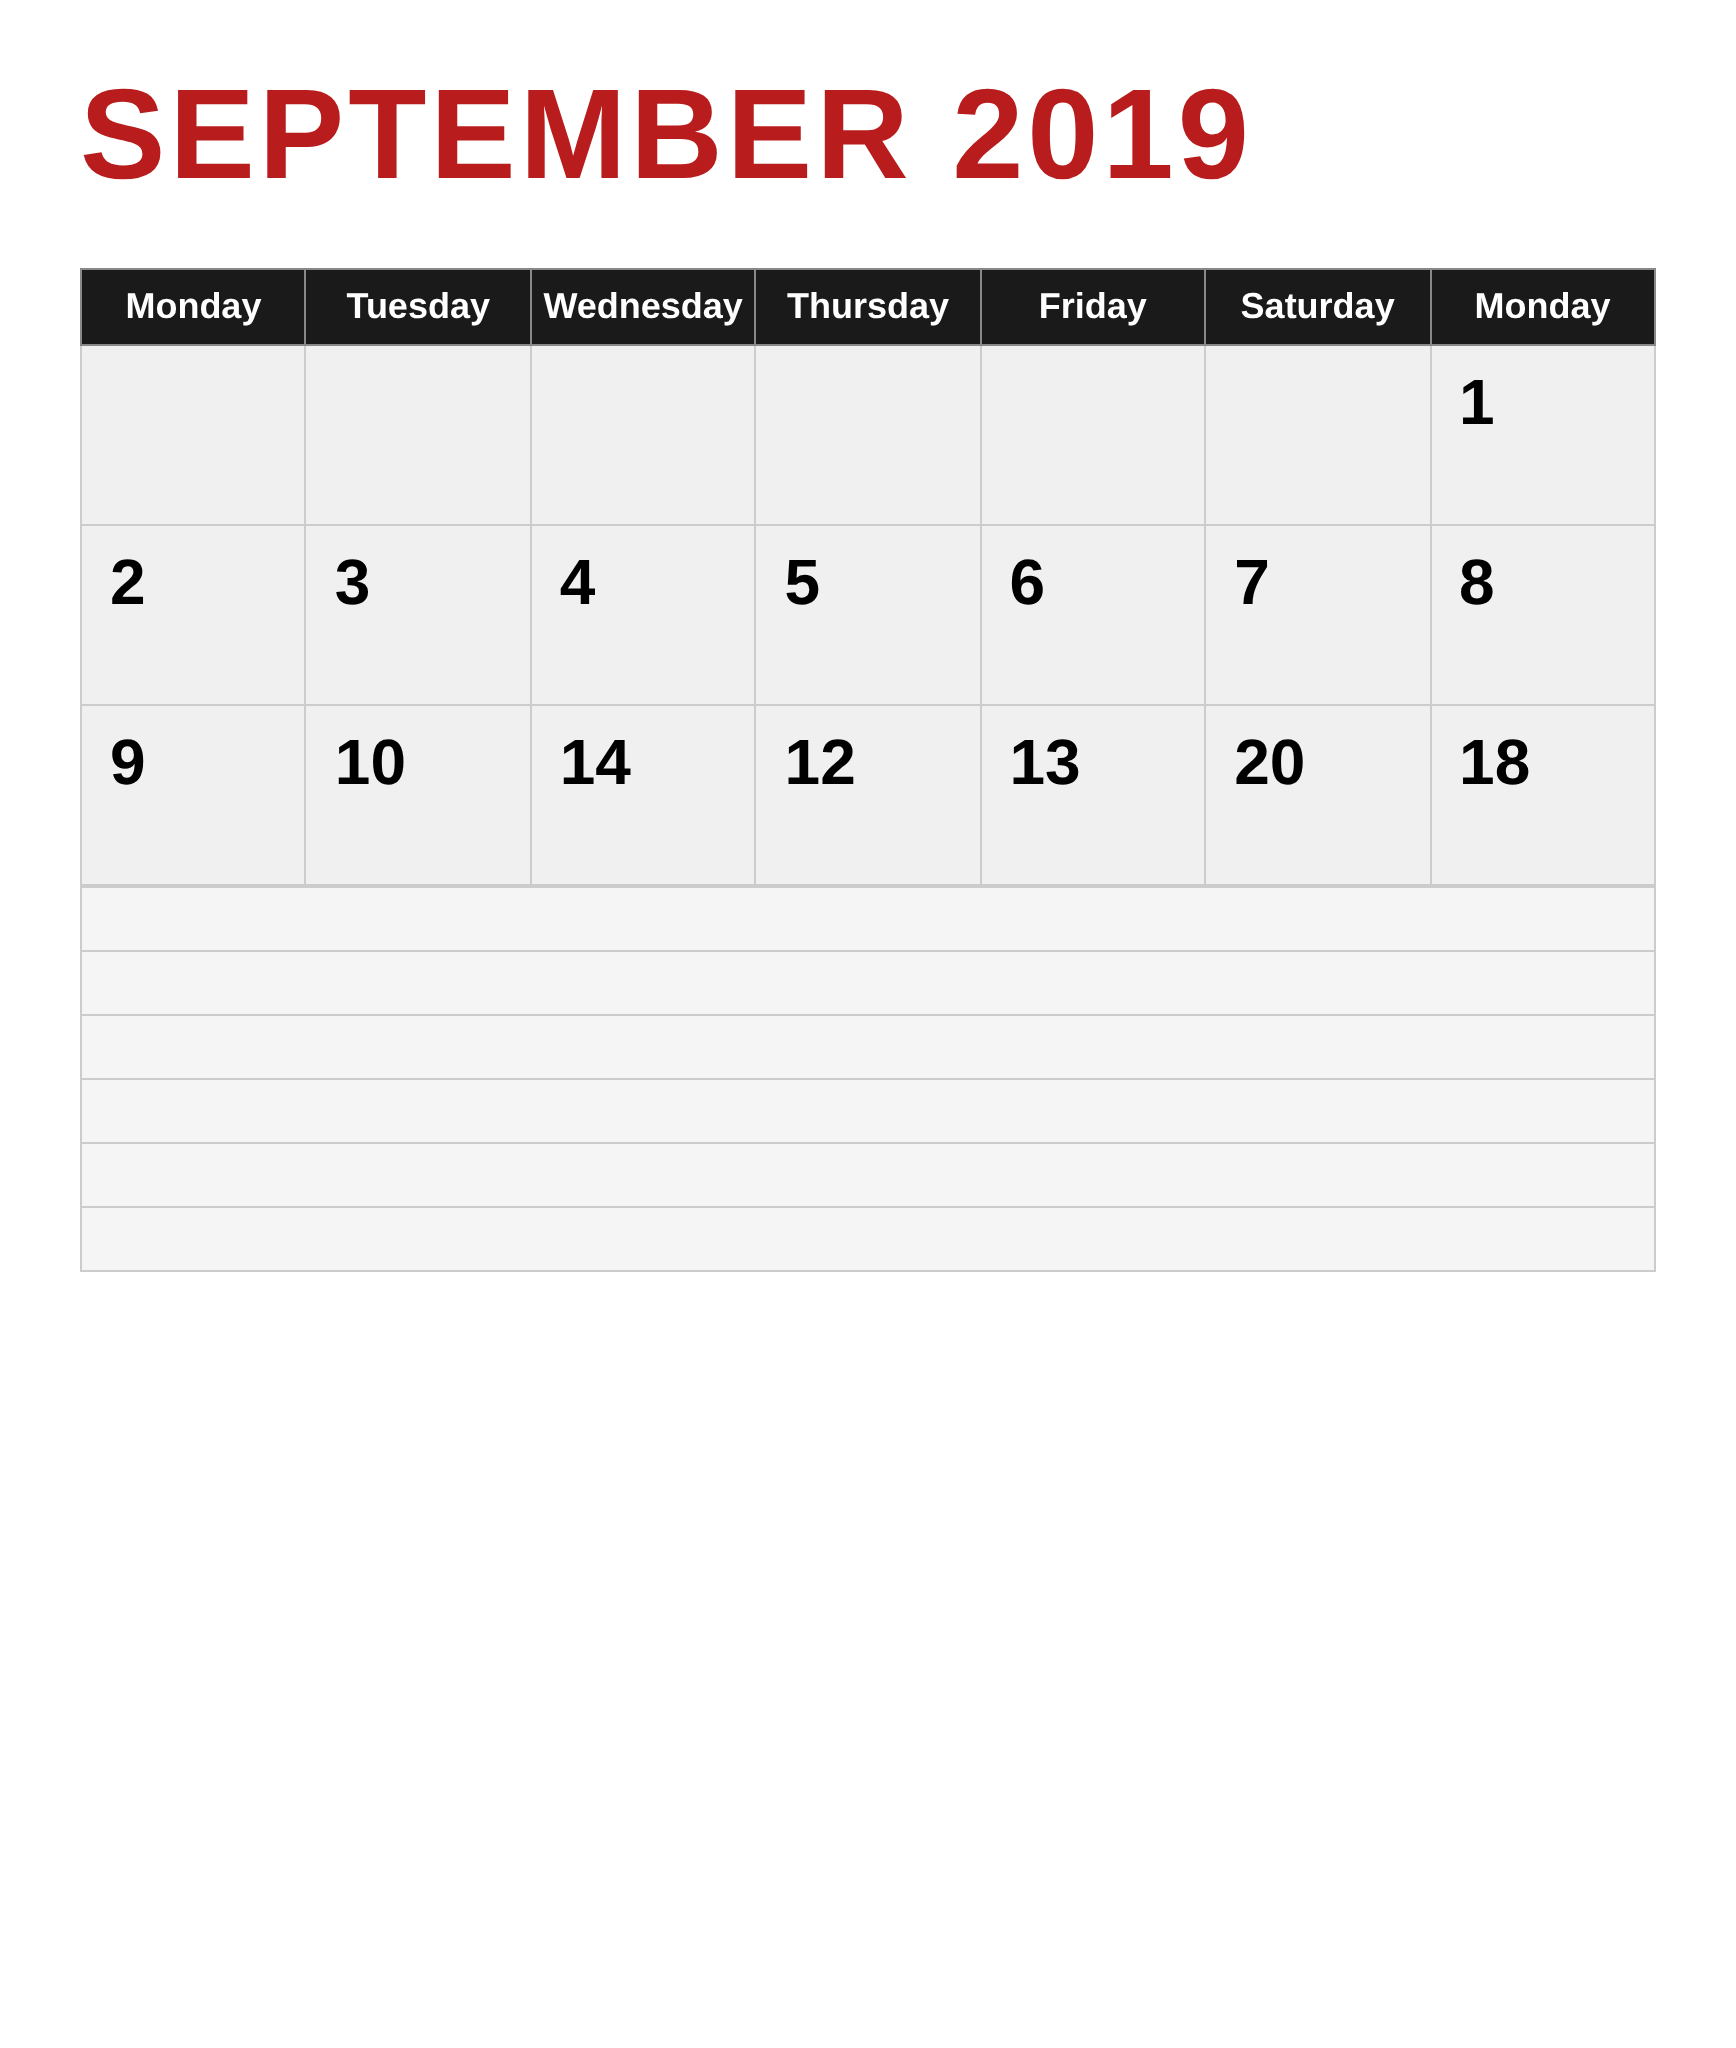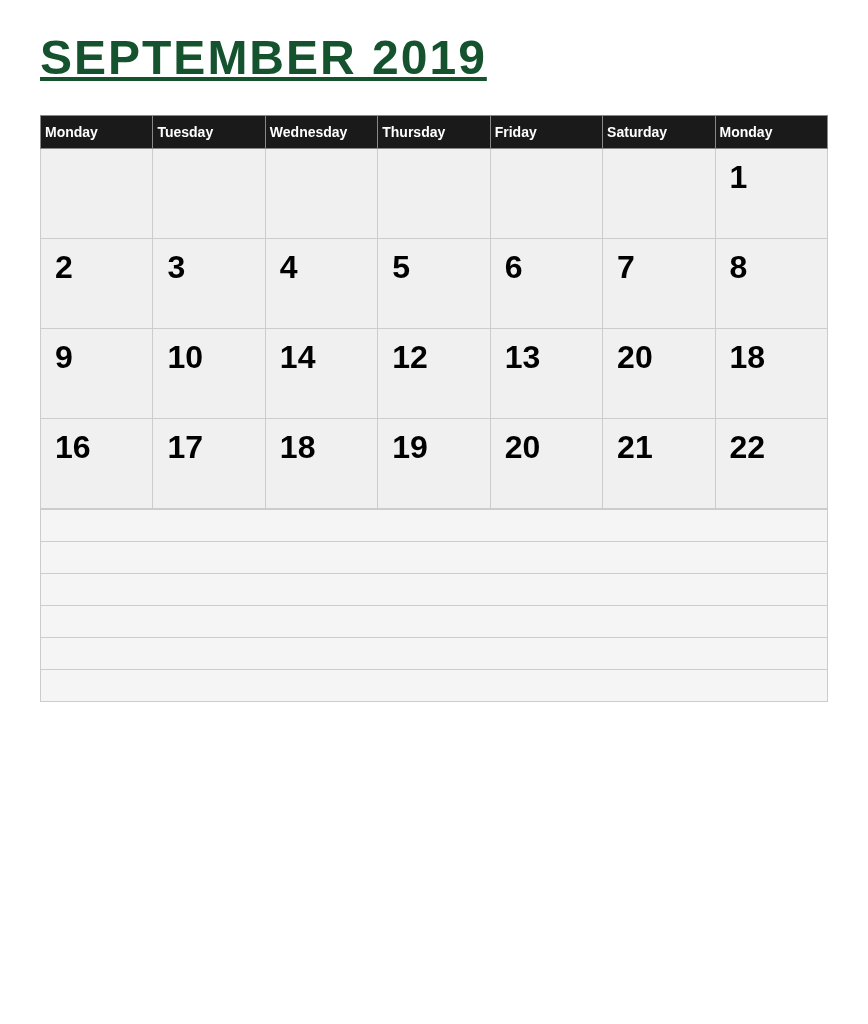--- a/index.html
+++ b/index.html
@@ -17,41 +17,40 @@
       justify-content: center;
       align-items: flex-start;
       padding: 30px 40px;
     }
 
     .calendar-container {
       width: 100%;
     }
 
     .calendar-title {
-      font-size: 48px;
+      font-size: 64px;
       font-weight: 900;
       font-family: 'Arial Black', Arial, sans-serif;
       letter-spacing: 2px;
       margin-bottom: 30px;
-      color: #14532d;
-      text-decoration: underline;
+      color: #b91c1c;
     }
 
     .calendar-grid {
       width: 100%;
       border-collapse: collapse;
     }
 
     .calendar-grid th {
       background-color: #1a1a1a;
       color: #ffffff;
-      font-size: 14px;
+      font-size: 18px;
       font-weight: bold;
       padding: 8px 4px;
-      text-align: left;
+      text-align: center;
       border: 1px solid #888;
     }
 
     .calendar-grid td {
       background-color: #f0f0f0;
       border: 1px solid #cccccc;
       height: 90px;
       vertical-align: top;
       padding: 10px 14px;
       font-size: 32px;
@@ -117,29 +116,20 @@
         </tr>
         <tr>
           <td>9</td>
           <td>10</td>
           <td>14</td>
           <td>12</td>
           <td>13</td>
           <td>20</td>
           <td>18</td>
         </tr>
-        <tr>
-          <td>16</td>
-          <td>17</td>
-          <td>18</td>
-          <td>19</td>
-          <td>20</td>
-          <td>21</td>
-          <td>22</td>
-        </tr>
       </tbody>
   </table>
 
   <table class="notes-section">
     <tbody id="notes-body">
     <tr>
           <td colspan="7"></td>
         </tr>
         <tr>
           <td colspan="7"></td>

